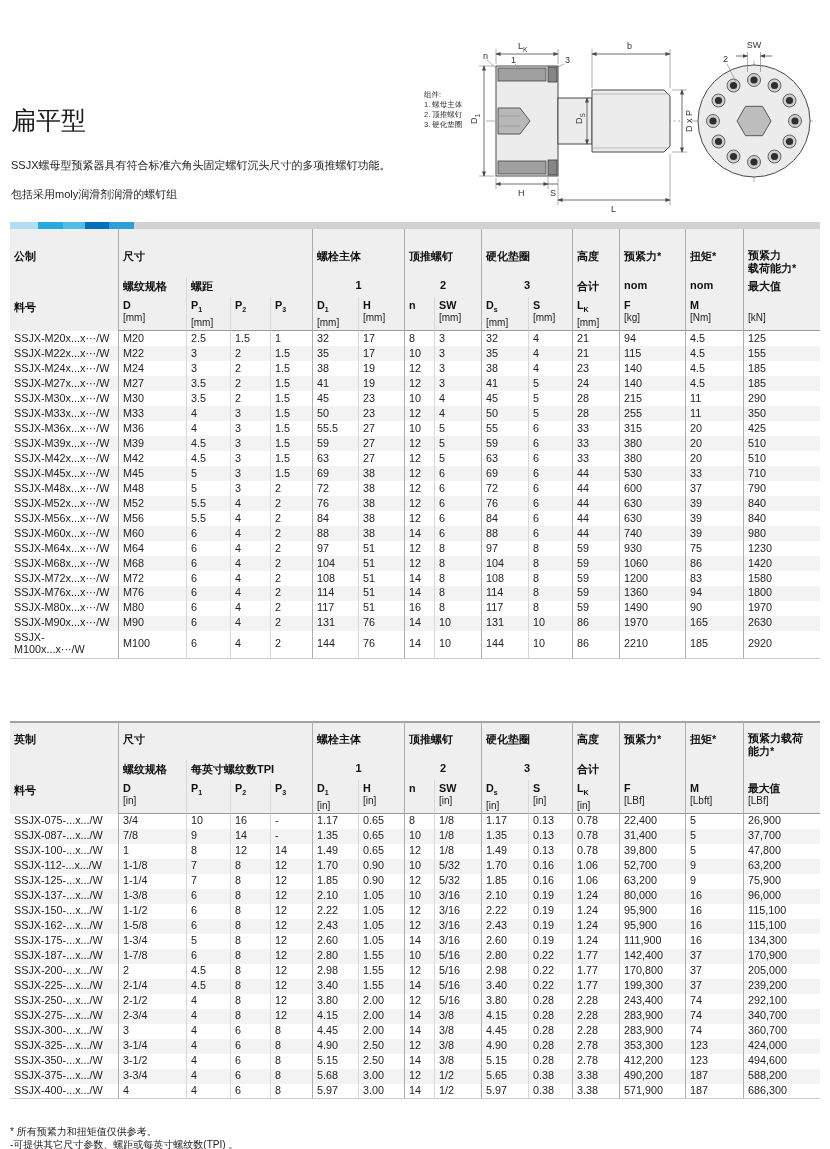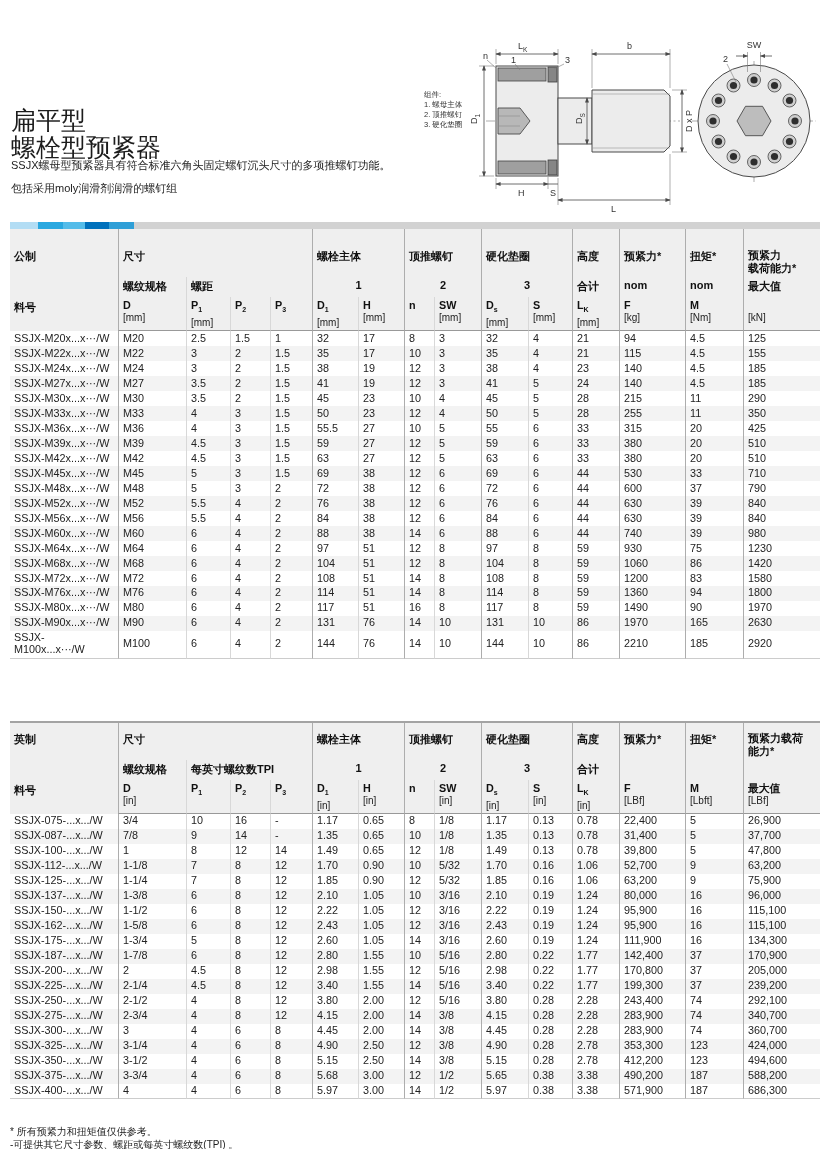--- a/index.html
+++ b/index.html
@@ -6,21 +6,21 @@
   html,body { background:#fff; }
   body { font-family:"Liberation Sans","DejaVu Sans",sans-serif; color:#1c1c1c; }
   .page { position:relative; width:830px; height:1149px; background:#fff; overflow:hidden; }
 
   
   .hdr { position:relative; height:222px; }
   .t-main  { position:absolute; left:10px; top:52px;  font-size:46px; font-weight:300; letter-spacing:.5px; color:#161616; line-height:48px;}
   .t-sub1  { position:absolute; left:11px; top:104px; font-size:25px; font-weight:400; }
   .t-sub2  { position:absolute; left:11px; top:131px; font-size:25px; font-weight:400; }
   .t-desc1 { position:absolute; left:11px; top:158px; font-size:11px; }
-  .t-desc2 { position:absolute; left:11px; top:181px; font-size:11px; }
+  .t-desc2 { position:absolute; left:11px; top:187px; font-size:11px; }
 
   
   .diagram { position:absolute; left:424px; top:28px; width:396px; height:192px; }
   .diagram svg { position:absolute; left:0; top:0; }
   .legend { position:absolute; left:0; top:62px; width:58px; font-size:7.5px; line-height:10px; color:#333; }
   svg text { font-family:"Liberation Sans","DejaVu Sans",sans-serif; font-size:9px; fill:#333; }
   .dim { stroke:#4a4a4a; stroke-width:.8; fill:none; }
   .ext { stroke:#7a7a7a; stroke-width:.6; fill:none; }
   .cl  { stroke:#777; stroke-width:.6; fill:none; stroke-dasharray:9 2.5 2 2.5; }
   .body-fill { fill:#ececec; stroke:#4a4a4a; stroke-width:1; }
@@ -58,21 +58,20 @@
   .footnotes { margin:26px 10px 0; font-size:10px; line-height:13px; color:#1c1c1c; }
   .footnotes div { white-space:pre; }
 </style>
 </head>
 <body>
 
 <div class="page">
 
   <div class="hdr">
     <div class="t-sub1">扁平型</div>
-    <div class="t-sub2">螺栓型预紧器</div>
     <p class="t-desc1">SSJX螺母型预紧器具有符合标准六角头固定螺钉沉头尺寸的多项推螺钉功能。</p>
     <p class="t-desc2">包括采用moly润滑剂润滑的螺钉组</p>
 
     <div class="diagram">
       <svg width="396" height="192" viewBox="0 0 396 192">
         <defs>
           <marker id="ar" viewBox="0 0 8 8" refX="7" refY="4" markerWidth="6.5" markerHeight="6.5" orient="auto-start-reverse">
             <path d="M0,0.9 L8,4 L0,7.1 z" fill="#4a4a4a"></path>
           </marker>
         </defs>

